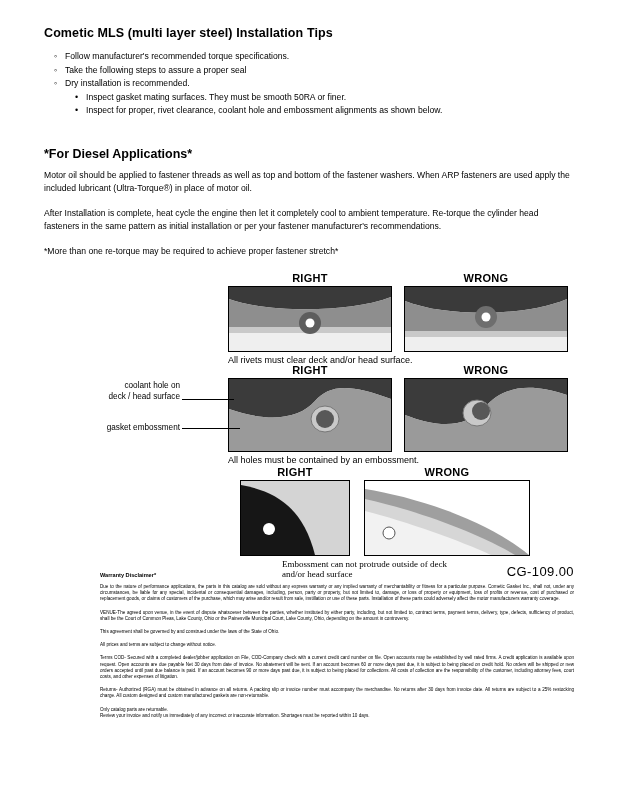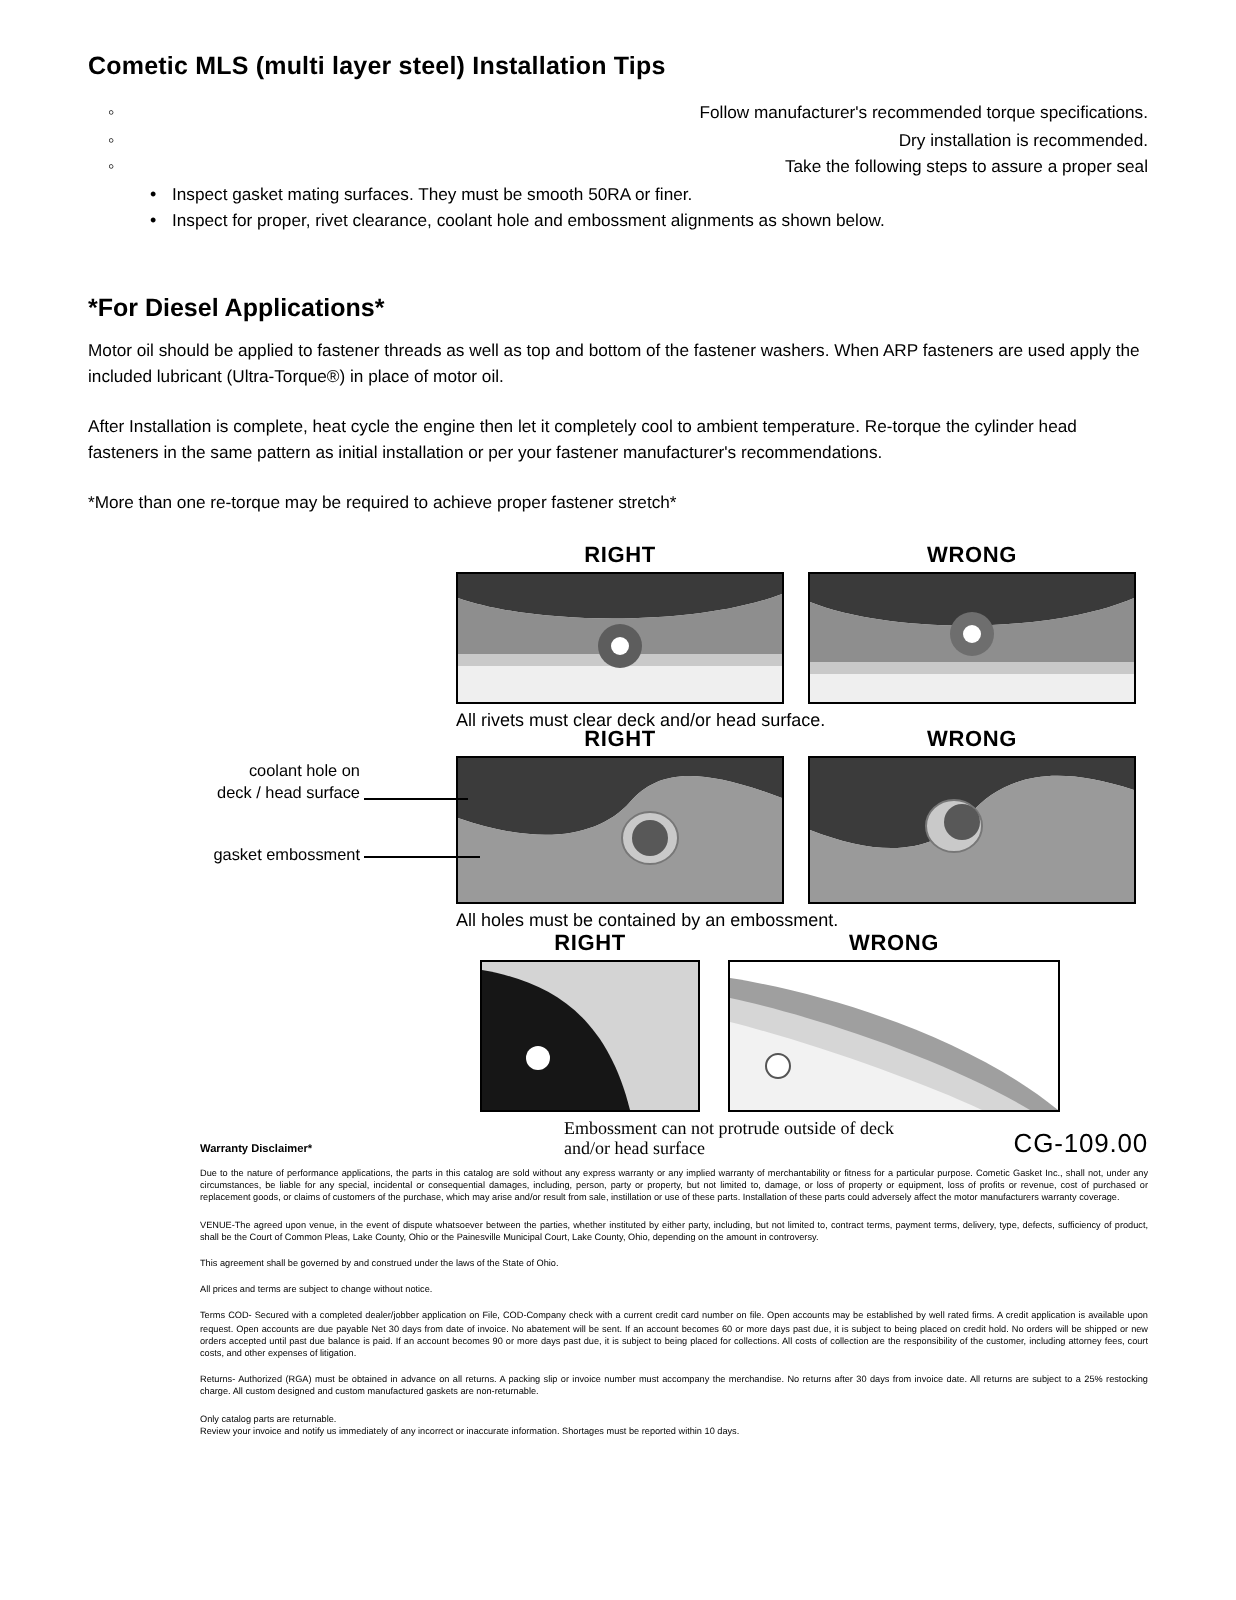--- a/index.html
+++ b/index.html
@@ -25,21 +25,20 @@
   h1.title {
     font-size: 12.5px;
     font-weight: bold;
     margin: 0 0 10px 0;
     letter-spacing: 0.1px;
   }
   .bullets {
     margin: 0 0 0 10px;
     padding: 0;
     list-style: none;
-    text-align: right;
   }
   .bullets > li {
     font-size: 8.6px;
     line-height: 13.5px;
     position: relative;
     padding-left: 11px;
   }
   .bullets > li::before {
     content: "\25E6";
     position: absolute;
@@ -144,22 +143,22 @@
 </style>
 </head>
 <body>
 
 <div class="page">
 
   <h1 class="title">Cometic MLS (multi layer steel) Installation Tips</h1>
 
   <ul class="bullets">
     <li>Follow manufacturer's recommended torque specifications.</li>
+    <li>Take the following steps to assure a proper seal</li>
     <li>Dry installation is recommended.</li>
-    <li>Take the following steps to assure a proper seal</li>
   </ul>
   <ul class="subbullets" style="margin-left:30px;">
     <li>Inspect gasket mating surfaces.  They must be smooth 50RA or finer.</li>
     <li>Inspect for proper, rivet clearance, coolant hole and embossment alignments as shown below.</li>
   </ul>
 
   <h2 class="section">*For Diesel Applications*</h2>
   <p class="body">Motor oil should be applied to fastener threads as well as top and bottom of the fastener washers. When ARP fasteners are used apply the included lubricant (Ultra-Torque®) in place of motor oil.</p>
   <p class="body">After Installation is complete, heat cycle the engine then let it completely cool to ambient temperature. Re-torque the cylinder head fasteners in the same pattern as initial installation or per your fastener manufacturer's recommendations.</p>
   <p class="body last">*More than one re-torque may be required to achieve proper fastener stretch*</p>

